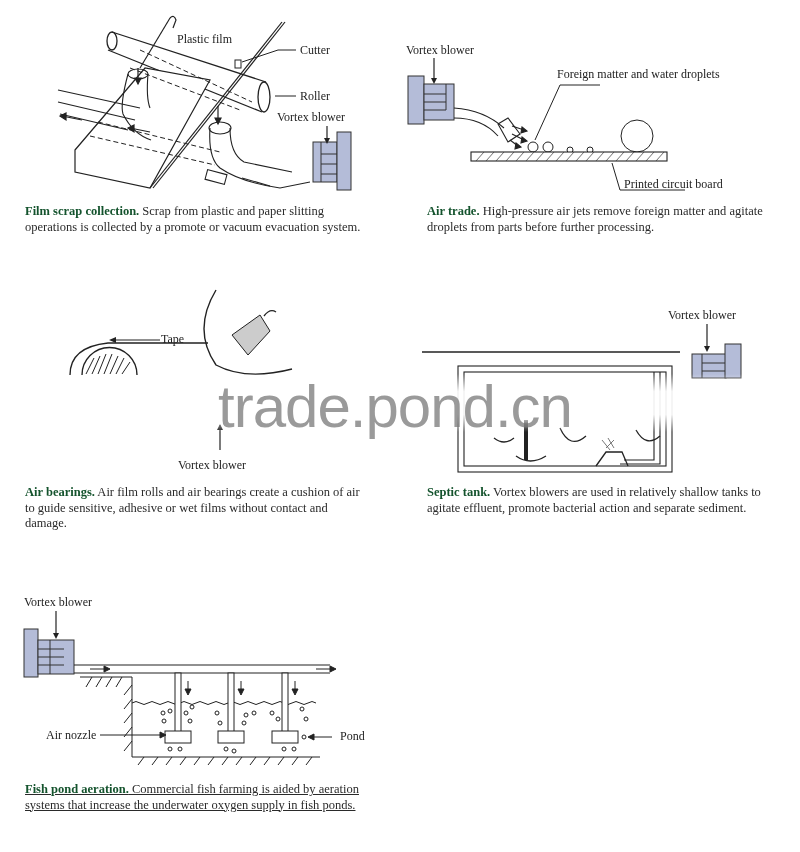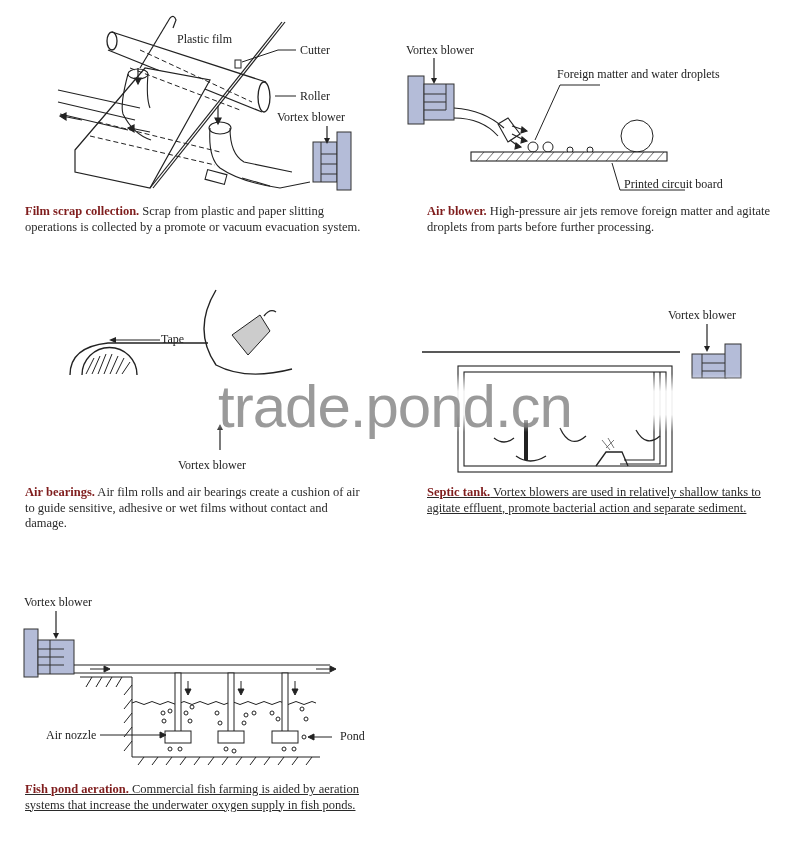--- a/index.html
+++ b/index.html
@@ -1,20 +1,20 @@
 <!DOCTYPE html>
 <html><head>
 <meta charset="utf-8">
 <style>
   html,body{margin:0;padding:0;background:#fff;}
   body{width:800px;height:852px;position:relative;overflow:hidden;font-family:"DejaVu Serif","Liberation Serif",serif;color:#222;}
   .panel{position:absolute;}
   .diagram{position:absolute;}
   .caption{position:absolute;font-size:12.5px;line-height:15.5px;color:#2a2a2a;font-family:"Liberation Serif","DejaVu Serif",serif;}
-  .caption b{font-weight:bold;color:#7f1d1d;}
+  .caption b{font-weight:bold;color:#14532d;}
   .lbl{font-family:"Liberation Serif","DejaVu Serif",serif;font-size:12px;fill:#222;}
   .watermark{position:absolute;left:218px;top:372px;font-family:"Liberation Sans","DejaVu Sans",sans-serif;font-size:60px;color:rgba(120,120,120,0.75);letter-spacing:-1px;white-space:nowrap;pointer-events:none;}
   .blur-band{position:absolute;background:linear-gradient(to bottom,rgba(255,255,255,0),rgba(255,255,255,0.92) 30%,rgba(255,255,255,0.92) 70%,rgba(255,255,255,0));}
 </style>
 </head>
 <body>
 
 <div class="panel">
   <svg class="diagram" style="left:20px;top:10px" width="370" height="190" viewBox="0 0 370 190">
 
@@ -155,21 +155,21 @@
     <g stroke="#222" stroke-width="1" fill="none">
       <line x1="200" y1="55" x2="160" y2="55"></line>
       <line x1="160" y1="55" x2="135" y2="110"></line>
       <line x1="212" y1="133" x2="220" y2="160"></line>
       <line x1="220" y1="160" x2="285" y2="160"></line>
     </g>
     <text class="lbl" x="157" y="48">Foreign matter and water droplets</text>
     <text class="lbl" x="224" y="158">Printed circuit board</text>
   </svg>
   <div class="caption" style="left:427px;top:204px;width:345px;">
-    <b>Air blower.</b><span> High-pressure air jets remove foreign matter and agitate droplets from parts before further processing.</span>
+    <b>Air trade.</b><span> High-pressure air jets remove foreign matter and agitate droplets from parts before further processing.</span>
   </div>
 </div>
 
 <div class="panel">
   <svg class="diagram" style="left:20px;top:280px" width="370" height="200" viewBox="0 0 370 200">
     <g stroke="#222" stroke-width="1.4" fill="none">
       <path d="M50 95 q0 -28 38 -32 l100 0"></path>
       <path d="M196 10 q-24 40 0 75 q30 16 76 4"></path>
       <path d="M62 95 a22 22 0 0 1 55 0"></path>
     </g>
@@ -224,21 +224,21 @@
       <path d="M160 128 q10 22 26 8"></path>
       <path d="M236 130 q10 18 24 6"></path>
       <path d="M196 166 l10 -14 l16 0 l6 14"></path>
     </g>
     <g stroke="#555" stroke-width="0.8">
       <line x1="202" y1="140" x2="210" y2="150"></line>
         <line x1="208" y1="138" x2="214" y2="148"></line>
         <line x1="214" y1="140" x2="206" y2="148"></line>
     </g>
   </svg>
-  <div class="caption" style="left:427px;top:485px;width:345px;text-decoration:underline;">
+  <div class="caption" style="left:427px;top:485px;width:345px;">
     <b>Septic tank.</b><span> Vortex blowers are used in relatively shallow tanks to agitate effluent, promote bacterial action and separate sediment.</span>
   </div>
 </div>
 
 <div class="blur-band" style="left:40px;top:374px;width:740px;height:58px;"></div>
 <div class="watermark">trade.pond.cn</div>
 
 <div class="panel">
   <svg class="diagram" style="left:20px;top:585px" width="370" height="190" viewBox="0 0 370 190">
     <text class="lbl" x="4" y="21">Vortex blower</text>

